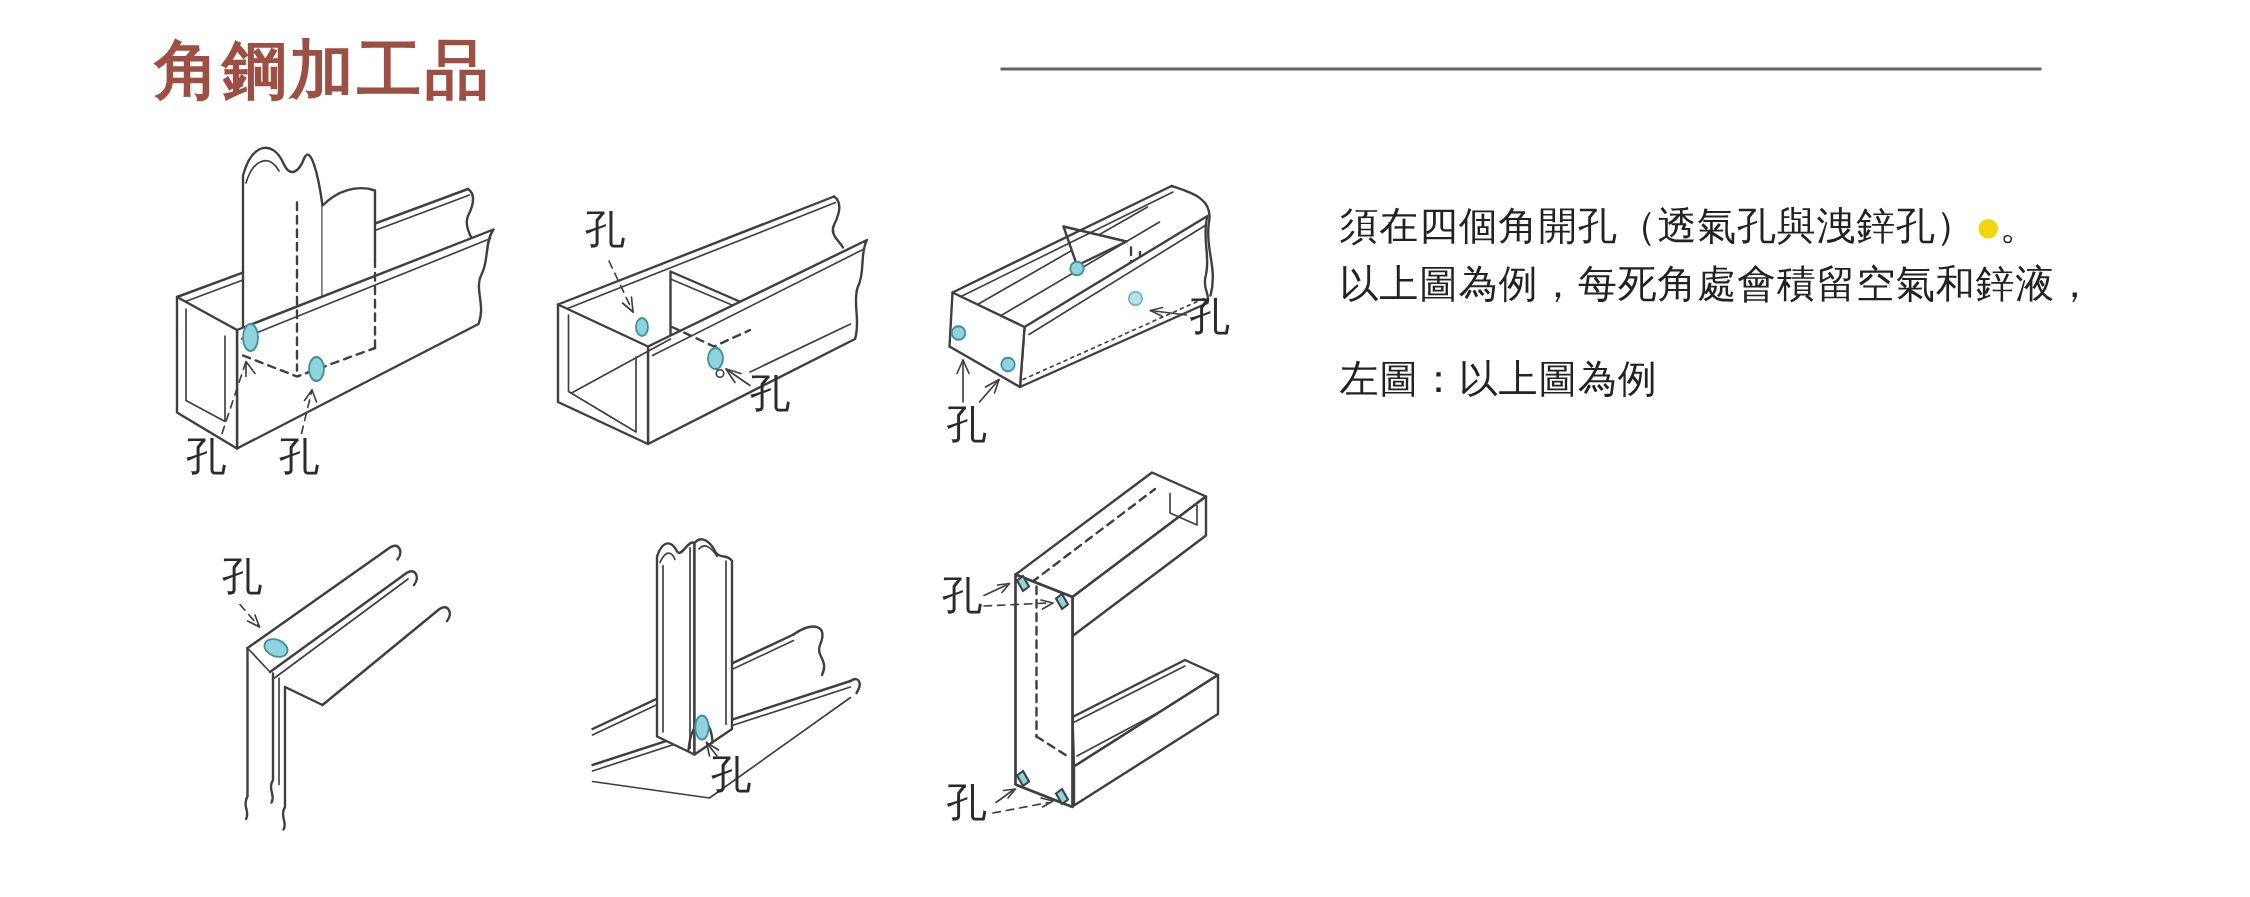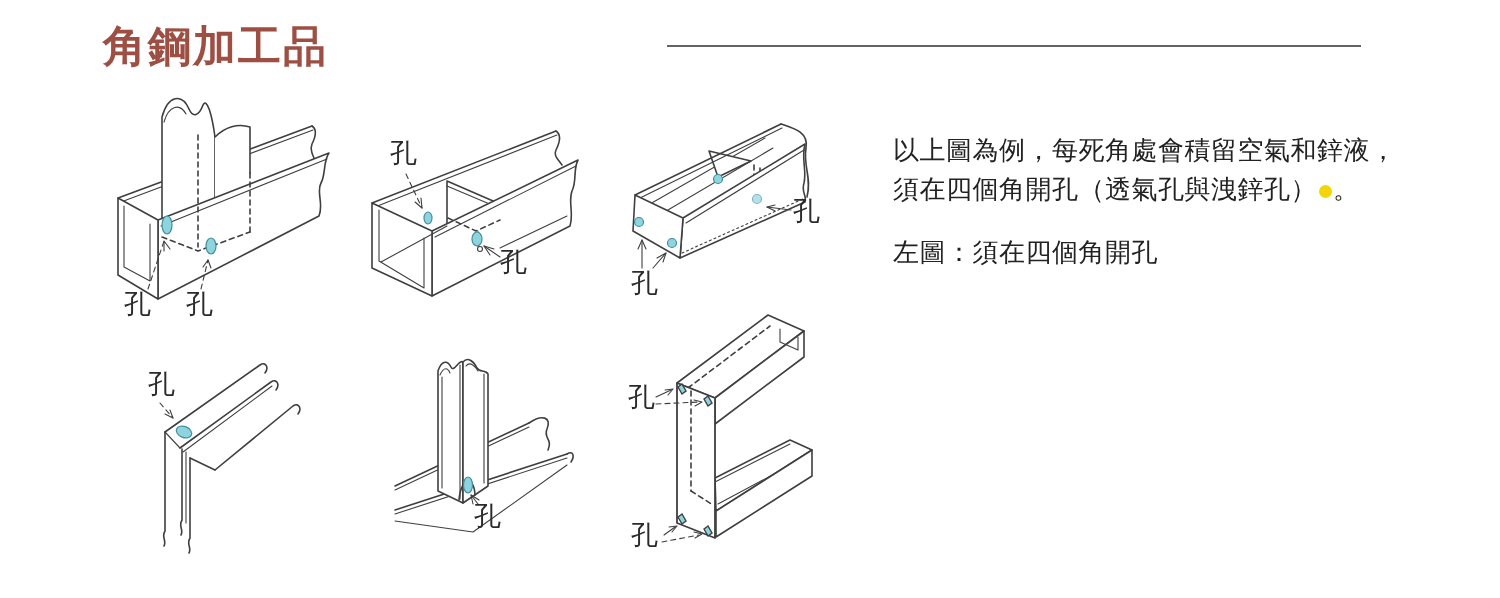--- a/index.html
+++ b/index.html
@@ -211,20 +211,20 @@
       <polygon class="hole sq" points="58,89 62,86 66,93 62,96"></polygon>
       <polygon class="hole sq" points="84,101 88,98 92,105 88,108"></polygon>
       <polygon class="hole sq" points="58,219 62,216 66,223 62,226"></polygon>
       <polygon class="hole sq" points="84,231 88,228 92,235 88,238"></polygon>
     </svg>
     <span class="hlabel" style="left:8px;top:86px;">孔</span>
     <span class="hlabel" style="left:11px;top:224px;">孔</span>
   </div>
 
   <div class="notes">
-    <div>以上圖為例，每死角處會積留空氣和鋅液，</div>
     <div>
       <span>須在四個角開孔（透氣孔與洩鋅孔）</span><span class="hdot"></span><span>。</span>
     </div>
-    <div class="caption">左圖：須在四個角開孔</div>
+    <div>以上圖為例，每死角處會積留空氣和鋅液，</div>
+    <div class="caption">左圖：以上圖為例</div>
   </div>
 
 </div>
 
 </body></html>

